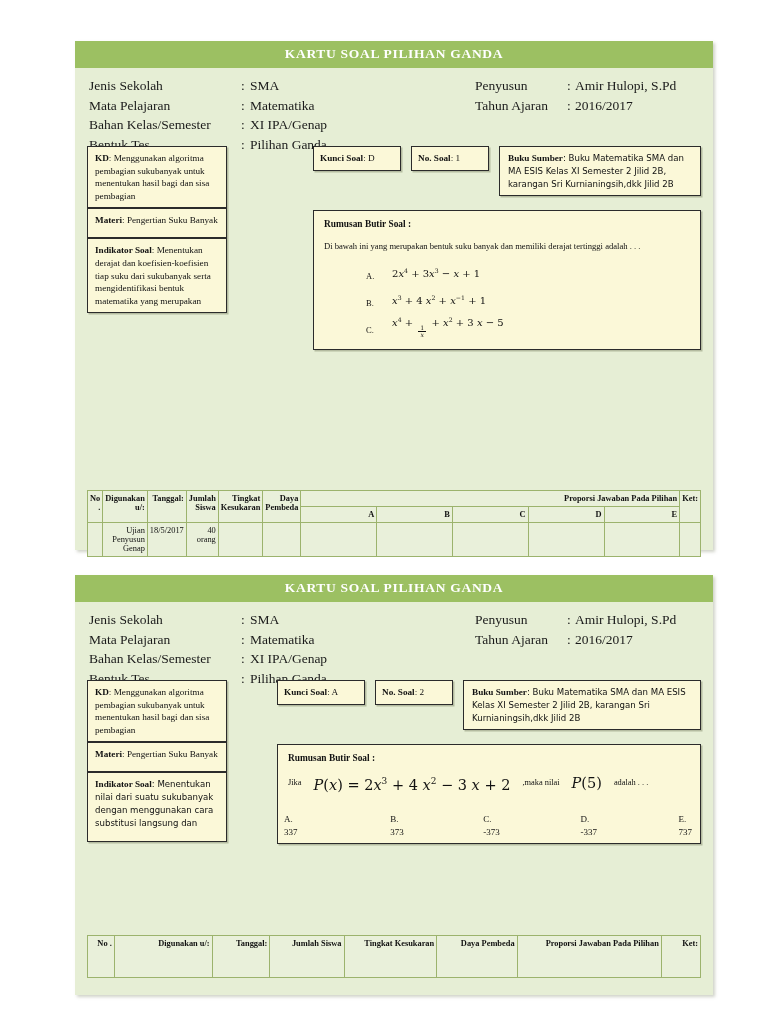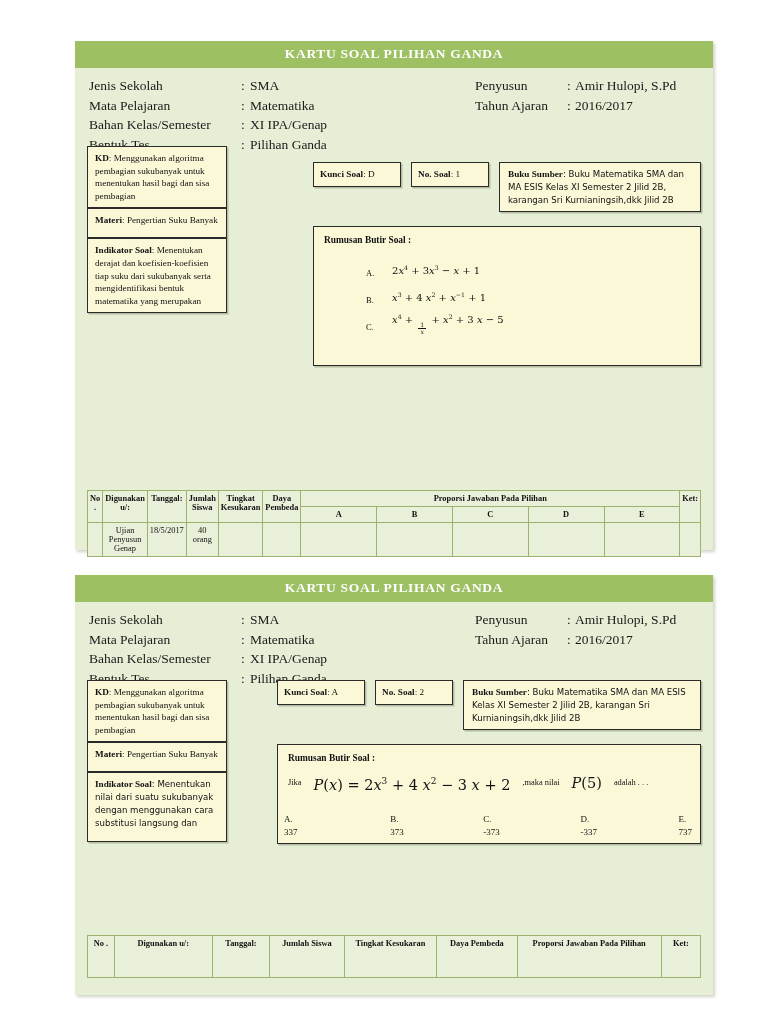--- a/index.html
+++ b/index.html
@@ -149,21 +149,21 @@
   table.analisis {
     width: 100%;
     border-collapse: collapse;
     font-size: 8.4px;
     font-weight: bold;
     color: #111;
     background: #e9f0da;
   }
   table.analisis td, table.analisis th {
     border: 1.1px solid #9cb36d;
-    text-align: center;
+    text-align: right;
     vertical-align: top;
     padding: 3px 2px;
     font-weight: bold;
     margin-top: 40px;
   }
   table.analisis td.data {
     font-weight: normal;
     vertical-align: top;
     padding-top: 3px;
   }
@@ -233,38 +233,39 @@
         <div class="box box-materi">
           <b>Materi</b><span>:</span>
           <span>Pengertian Suku Banyak</span>
         </div>
         <div class="box box-indikator">
           <b>Indikator Soal</b><span>:</span>
           <span>Menentukan derajat dan koefisien-koefisien tiap suku dari sukubanyak serta mengidentifikasi bentuk matematika yang merupakan</span>
         </div>
       </div>
 
-      <div class="right-col" style="top:16px;padding-left:36px;">
+      <div class="right-col" style="top:0;padding-left:36px;">
         <div class="meta-row">
           <div class="box box-kunci">
             <b>Kunci Soal</b><span>:</span>
             <span>D</span>
           </div>
           <div class="box box-nosoal">
             <b>No. Soal</b><span>:</span>
             <span>1</span>
           </div>
           <div class="box box-buku sans">
             <b>Buku Sumber</b><span>:</span>
             <span>Buku Matematika SMA dan MA ESIS Kelas XI Semester 2 Jilid 2B, karangan Sri Kurnianingsih,dkk Jilid 2B</span>
           </div>
         </div>
 
         <div class="box box-soal">
           <div class="soal-title">Rumusan Butir Soal :</div>
+          <div class="soal-stem">Di bawah ini yang merupakan bentuk suku banyak dan memiliki derajat tertinggi adalah . . .</div>
           <div class="opt-list">
             <div class="opt">
               <span class="mark">A.</span>
               <span class="math">2<i>x</i><sup class="n">4</sup> + 3<i>x</i><sup class="n">3</sup> − <i>x</i> + 1</span>
             </div>
             <div class="opt">
               <span class="mark">B.</span>
               <span class="math"><i>x</i><sup class="n">3</sup> + 4 <i>x</i><sup class="n">2</sup> + <i>x</i><sup class="n">−1</sup> + 1</span>
             </div>
             <div class="opt">

